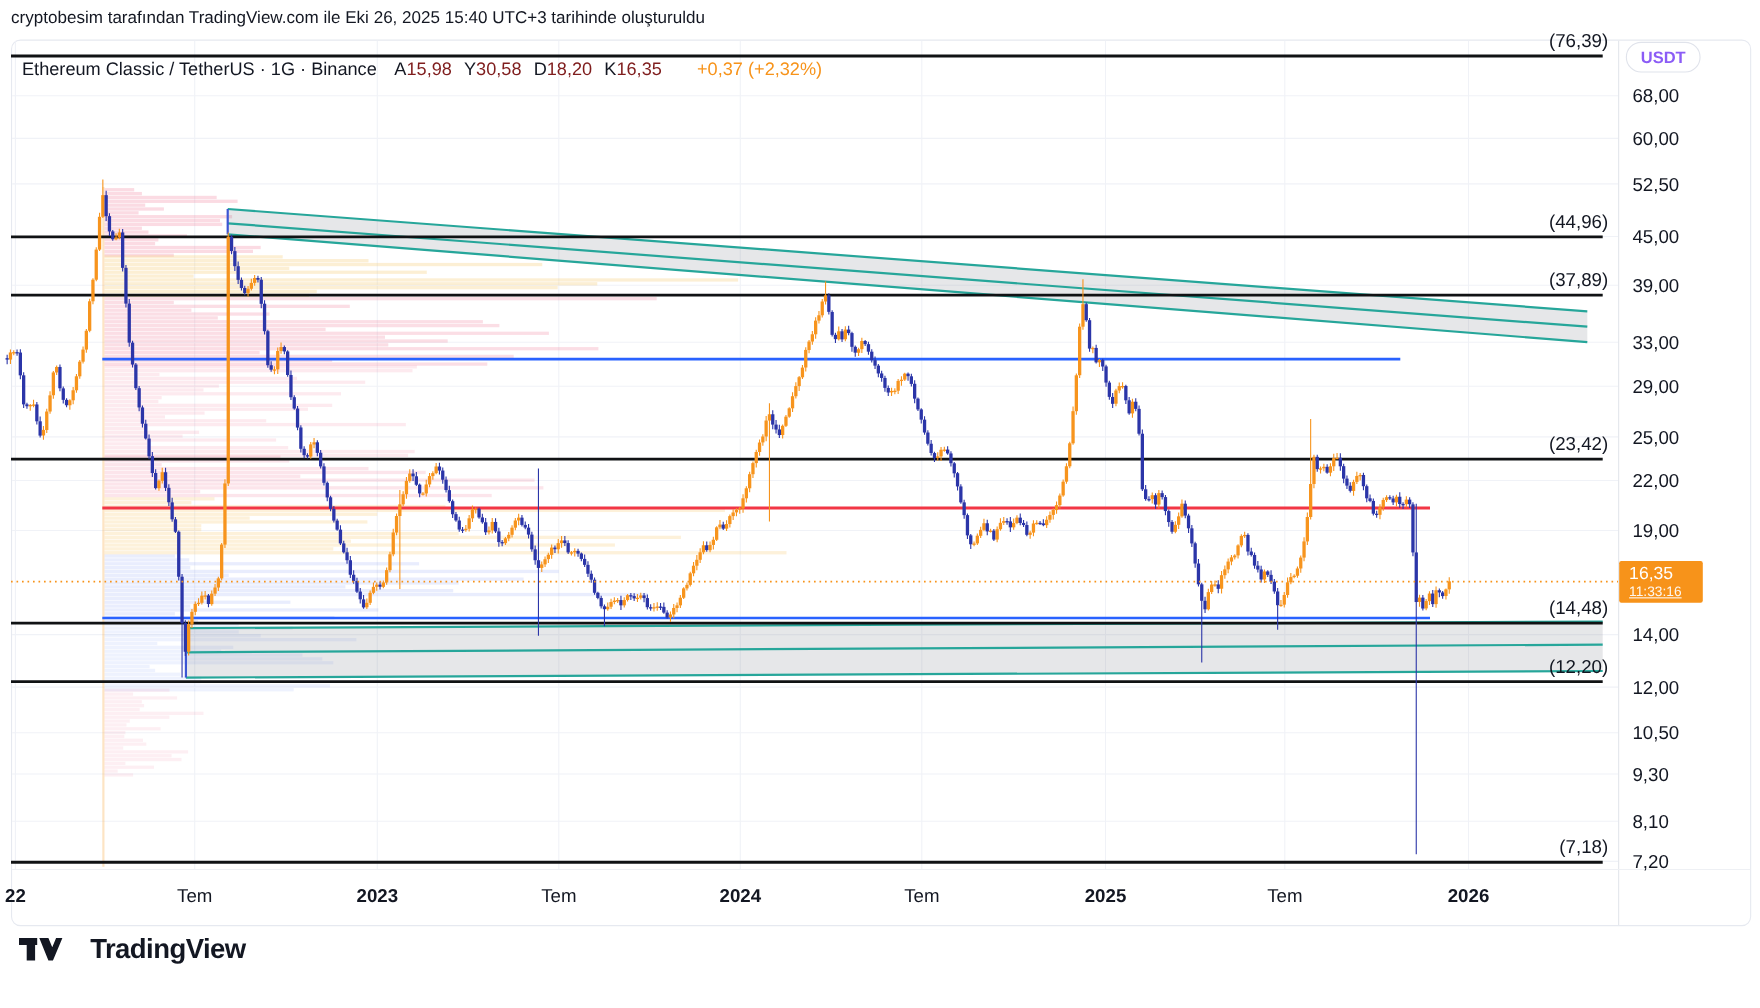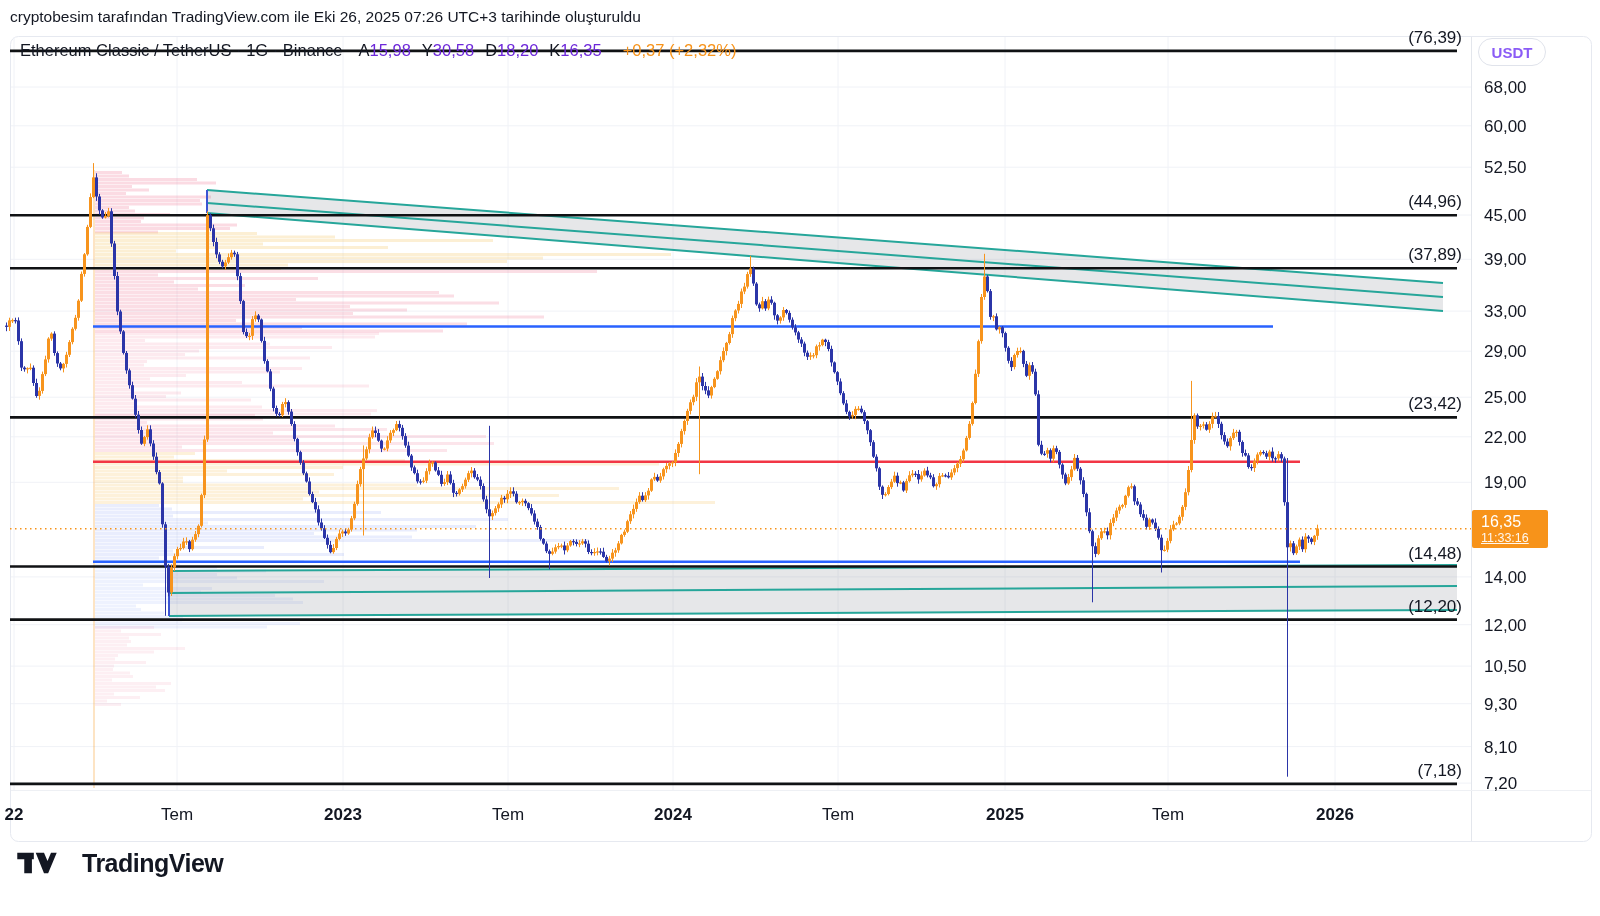--- a/index.html
+++ b/index.html
@@ -1,37 +1,37 @@
 <!DOCTYPE html>
 <html><head>
 <meta charset="utf-8">
 <style>
   html,body{margin:0;padding:0;background:#ffffff;}
   body{width:1600px;height:916px;position:relative;font-family:"Liberation Sans",sans-serif;color:#131722;overflow:hidden;}
   .attribution{position:absolute;left:10px;top:8px;font-size:15.5px;color:#131722;white-space:nowrap;}
   #chart-svg{position:absolute;left:0;top:0;}
-  .legend{position:absolute;left:20px;top:41px;font-size:16.5px;white-space:nowrap;display:flex;align-items:baseline;gap:0;}
+  .legend{position:absolute;left:20px;top:54px;font-size:16.5px;white-space:nowrap;display:flex;align-items:baseline;gap:0;}
   .legend .title{color:#131722;}
   .legend .ohlc{margin-left:16px;display:inline-flex;gap:11px;}
   .legend .pair .k{color:#131722;}
-  .legend .pair .v{color:#6d28d9;margin-top:23px;}
-  .legend .chg{margin-left:10px;color:#F7931A;text-align:right;}
+  .legend .pair .v{color:#7f1d1d;margin-top:23px;}
+  .legend .chg{margin-left:21px;color:#F7931A;text-align:right;}
   .usdt-chip{position:absolute;left:1478px;top:38px;width:66px;height:26px;border:1px solid #E0E3EB;border-radius:14px;background:#fff;
     display:flex;align-items:center;justify-content:center;font-size:15px;font-weight:600;color:#8b5cf6;}
   .price-badge{position:absolute;left:1472px;top:510px;width:76px;height:38px;background:#F7931A;border-radius:2px;color:#fff;
     padding:3px 0 0 9px;box-sizing:border-box;line-height:1.15;}
   .price-badge .p{font-size:16px;font-weight:500;}
   .price-badge .cd{font-size:12.5px;opacity:.93;text-decoration:underline;}
   .tv-logo{position:absolute;left:16px;top:845px;display:flex;align-items:center;gap:24px;}
   .tv-logo .txt{font-size:25px;font-weight:700;color:#131722;letter-spacing:-0.5px;}
 </style>
 </head>
 <body>
 
-<div class="attribution">cryptobesim tarafından TradingView.com ile Eki 26, 2025 07:26 UTC+3 tarihinde oluşturuldu</div>
+<div class="attribution">cryptobesim tarafından TradingView.com ile Eki 26, 2025 15:40 UTC+3 tarihinde oluşturuldu</div>
 
 <svg id="chart-svg" width="1600" height="916">
     <g>
         <rect x="10.5" y="36.5" width="1581" height="805" rx="8" fill="#ffffff" stroke="#E6E9F0"></rect>
     </g>
     <g>
       <line x1="11" y1="87.0" x2="1471" y2="87.0" stroke="#F0F2F7" stroke-width="1"></line>
       <line x1="11" y1="125.8" x2="1471" y2="125.8" stroke="#F0F2F7" stroke-width="1"></line>
       <line x1="11" y1="167.2" x2="1471" y2="167.2" stroke="#F0F2F7" stroke-width="1"></line>
       <line x1="11" y1="215.0" x2="1471" y2="215.0" stroke="#F0F2F7" stroke-width="1"></line>

